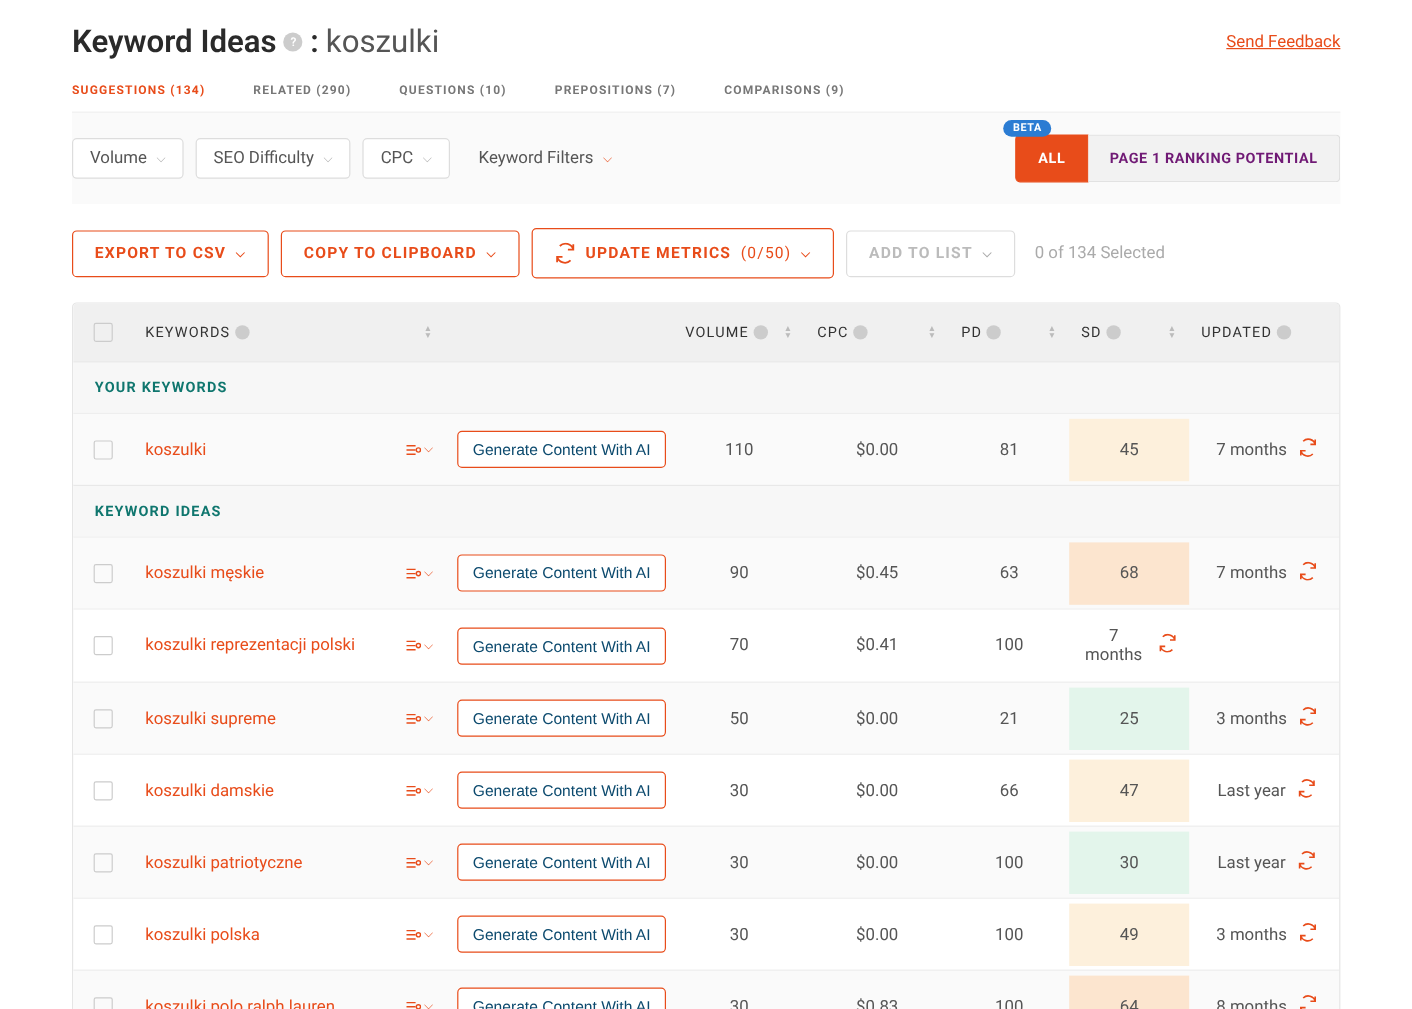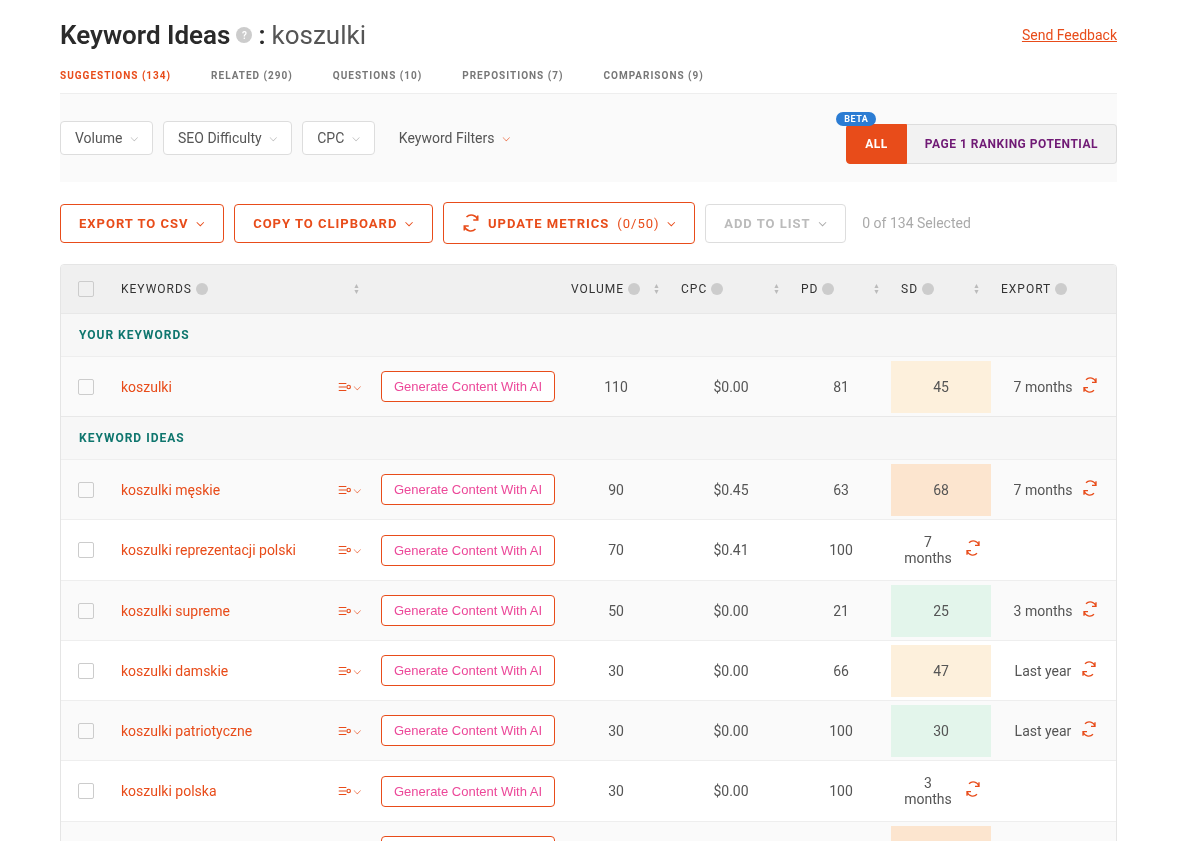--- a/index.html
+++ b/index.html
@@ -15,21 +15,21 @@
 .tabs { display: flex; gap: 40px; border-bottom: 1px solid #eee; margin-bottom: 0; padding-bottom: 12px; }
 .tab { font-size: 10px; font-weight: 700; letter-spacing: 1px; text-transform: uppercase; color: #777; cursor: pointer; }
 .tab.active { color: #e84c1a; }
 
 .filter-bar { display: flex; align-items: center; gap: 10px; background: #fafafa; padding: 18px 0; margin-bottom: 20px; position: relative; }
 .dropdown { border: 1px solid #ddd; background: #fff; padding: 8px 14px; border-radius: 4px; display: inline-flex; align-items: center; gap: 8px; cursor: pointer; font-size: 14px; color: #555; }
 .kw-filters { display: inline-flex; align-items: center; gap: 8px; color: #555; padding: 8px 14px; cursor: pointer; }
 .chevron { font-size: 10px; color: #aaa; }
 .chevron.orange { color: #e84c1a; }
 
-.toggle-group { margin-left: auto; display: flex; align-items: center; position: relative; margin-top: 12px; }
+.toggle-group { margin-left: auto; display: flex; align-items: center; position: relative; }
 .beta-badge { position: absolute; top: -12px; left: -10px; background: #2b7cd3; color: #fff; font-size: 9px; font-weight: 700; padding: 2px 8px; border-radius: 10px; letter-spacing: 0.5px; }
 .toggle-btn { padding: 12px 18px; font-size: 12px; font-weight: 700; letter-spacing: 0.5px; border: 1px solid #e84c1a; cursor: pointer; }
 .toggle-btn.all { background: #e84c1a; color: #fff; border-radius: 4px 0 0 4px; }
 .toggle-btn.potential { background: #f2f2f2; color: #701a75; border: 1px solid #ddd; border-left: none; border-radius: 0 4px 4px 0; }
 
 .action-bar { display: flex; align-items: center; gap: 10px; margin-bottom: 20px; }
 .action-btn { border: 1px solid #e84c1a; color: #e84c1a; background: #fff; padding: 11px 18px; border-radius: 4px; font-size: 13px; font-weight: 700; letter-spacing: 1px; cursor: pointer; display: inline-flex; align-items: center; gap: 8px; }
 .action-btn.disabled { border-color: #ddd; color: #bbb; }
 .selected-text { color: #aaa; font-size: 14px; margin-left: 6px; }
 .refresh-svg { width: 18px; height: 18px; }
@@ -43,21 +43,21 @@
 .section-header { background: #f7f7f7; padding: 14px 18px; font-size: 12px; font-weight: 700; letter-spacing: 1px; color: #0f766e; border-top: 1px solid #e8e8e8; }
 
 .row { display: grid; grid-template-columns: 50px 260px 190px 110px 120px 100px 100px 130px; align-items: center; padding: 14px 0; border-top: 1px solid #eee; }
 .row:nth-child(odd) { background: #fafafa; }
 .cell { padding: 0 10px; text-align: center; color: #555; }
 .cell.left { text-align: left; }
 .checkbox { width: 16px; height: 16px; border: 1px solid #ccc; border-radius: 2px; margin: 0 auto; cursor: pointer; }
 .kw-link { color: #e84c1a; cursor: pointer; }
 .kw-cell { display: flex; align-items: center; justify-content: space-between; gap: 8px; }
 .expand-icon { color: #e84c1a; font-size: 13px; display: inline-flex; align-items: center; gap: 2px; cursor: pointer; }
-.gen-btn { border: 1px solid #e84c1a; color: #ec4899; background: #fff; padding: 7px 12px; border-radius: 4px; font-size: 13px; cursor: pointer; white-space: nowrap; }
+.gen-btn { border: 1px solid #e84c1a; color: #0c4a6e; background: #fff; padding: 7px 12px; border-radius: 4px; font-size: 13px; cursor: pointer; white-space: nowrap; }
 .sd-cell { padding: 18px 10px; margin: -14px 0; }
 .sd-green { background: #e3f5eb; }
 .sd-yellow { background: #fdf0dc; }
 .sd-orange { background: #fce5cf; }
 .updated-cell { display: flex; align-items: center; justify-content: center; gap: 10px; }
 .refresh-row { color: #e84c1a; cursor: pointer; font-size: 16px; }
 </style>
 </head>
 <body>
 
@@ -170,21 +170,21 @@
       </div>
       <div class="th">
         <span>SD</span>
         <span class="help-sm"></span>
         <span class="sort-arrows">
             <span>▲</span>
             <span>▼</span>
           </span>
       </div>
       <div class="th">
-        <span>EXPORT</span>
+        <span>UPDATED</span>
         <span class="help-sm"></span>
       </div>
     </div>
 
     <div class="section-header">YOUR KEYWORDS</div>
     <div id="your-rows">
         <div class="row">
     <div class="cell">
             <div class="checkbox"></div>
           </div>
@@ -366,20 +366,21 @@
                 <path d="M3 6h13M3 12h13M3 18h13"></path>
                 <circle cx="20" cy="12" r="3"></circle>
               </svg>
         <span style="font-size:10px">⌵</span>
       </span>
     </div>
     <div class="cell left"><button class="gen-btn">Generate Content With AI</button></div>
     <div class="cell">30</div>
     <div class="cell">$0.00</div>
     <div class="cell">100</div>
+    <div class="cell sd-cell sd-yellow">49</div>
     <div class="cell updated-cell">
       <span>3 months</span>
       <span class="refresh-row">
         <svg width="16" height="16" viewBox="0 0 24 24" fill="none" stroke="#e84c1a" stroke-width="2">
                 <path d="M21 2v6h-6M3 22v-6h6M21 8a9 9 0 00-15-4M3 16a9 9 0 0015 4"></path>
               </svg>
       </span>
     </div>
         </div>
         <div class="row">

